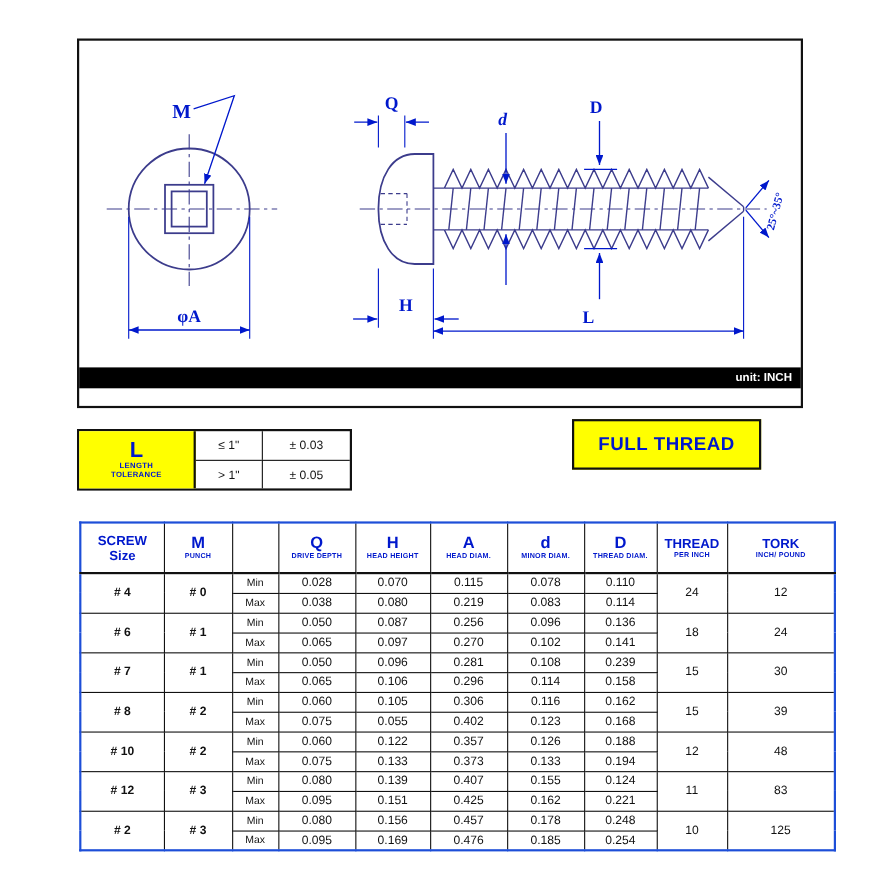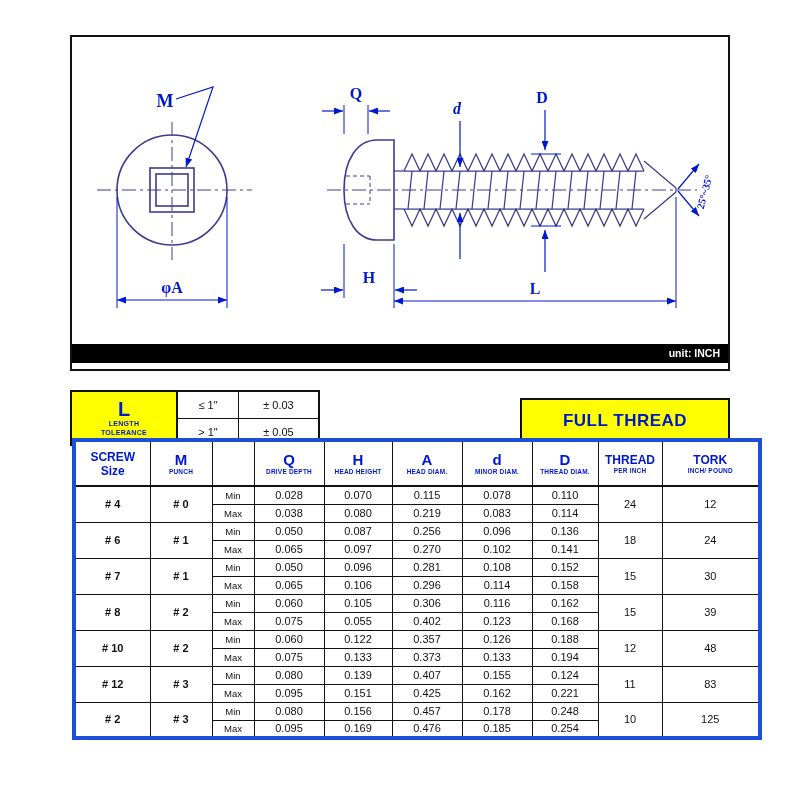--- a/index.html
+++ b/index.html
@@ -2,21 +2,21 @@
 <html><head>
 <meta charset="utf-8">
 <style>
   *{margin:0;padding:0;box-sizing:border-box}
   html,body{width:800px;height:800px;background:#fff;overflow:hidden}
   body{font-family:"Liberation Sans",sans-serif;position:relative;color:#111}
 
   
   #draw-box{position:absolute;left:70px;top:35px;width:660px;height:336px;border:2px solid #111;background:#fff}
   #draw-svg{display:block;width:656px;height:313px}
-  #unit-strip{position:absolute;left:0;right:0;bottom:6px;height:19px;background:#000;color:#fff;
+  #unit-strip{position:absolute;left:0;right:0;bottom:16px;height:19px;background:#000;color:#fff;
     font-size:10.5px;font-weight:bold;text-align:right;line-height:19px;padding-right:8px}
 
   #draw-svg text{font-family:"Liberation Serif",serif;fill:#0018cc;font-weight:bold}
   .geo{stroke:#3c3c8c;stroke-width:1.6;fill:none}
   #thread-group path{stroke:#3c3c8c;stroke-width:1.25;fill:none}
   .geo2{stroke:#3c3c8c;stroke-width:1.25;fill:none}
   .cl{stroke:#3c3c8c;stroke-width:1;stroke-dasharray:14 4 3 4}
   .hid line{stroke:#3c3c8c;stroke-width:1;stroke-dasharray:4 3}
   .dim{stroke:#0018cc;stroke-width:1.2;fill:none}
   .ext{stroke:#0018cc;stroke-width:1}
@@ -25,25 +25,25 @@
   #tol{position:absolute;left:70px;top:390px;width:250px;height:56px;display:flex;border:2px solid #111;background:#fff}
   #tol-left{width:106px;background:#ffff00;border-right:2px solid #111;display:flex;flex-direction:column;align-items:center;justify-content:center;gap:1px}
   #tol-sym{color:#0018cc;font-weight:bold;font-size:20px;line-height:20px}
   .tol-cap{font-size:7px;font-weight:bold;color:#0018cc;line-height:8px;letter-spacing:.3px}
   #tol-grid{flex:1;display:grid;grid-template-columns:60px 1fr;grid-auto-rows:1fr;font-size:11px}
   #tol-grid .tcell{display:flex;align-items:center;justify-content:center;border-left:1px solid #111}
   #tol-grid .tcell.c1{border-left:none}
   #tol-grid .tcell.r2{border-top:1px solid #111}
 
   
-  #full-thread{position:absolute;left:520px;top:398px;width:210px;height:46px;background:#ffff00;border:2px solid #111;
+  #full-thread{position:absolute;left:520px;top:381px;width:172px;height:46px;background:#ffff00;border:2px solid #111;
     display:flex;align-items:center;justify-content:center;color:#0018cc;font-weight:bold;font-size:17px;letter-spacing:.5px}
 
   
-  #spec{position:absolute;left:72px;top:438px;border-collapse:collapse;table-layout:fixed;width:686px;border:4px solid #1d4ed8}
+  #spec{position:absolute;left:72px;top:474px;border-collapse:collapse;table-layout:fixed;width:686px;border:2px solid #1d4ed8}
   #spec th,#spec td{border:1px solid #111;text-align:center;vertical-align:middle;overflow:hidden;background:#fff}
   #spec thead tr{height:46px}
   #spec tbody tr{height:18px}
   #spec thead th{border-bottom:2px solid #111;font-weight:bold}
   th.yel{background:#ffff00}
   .h-big{font-size:15px;line-height:16px;color:#0018cc;font-weight:bold}
   .h-mid{font-size:12px;line-height:14px;color:#0018cc;font-weight:bold}
   .h-sm{font-size:6.5px;line-height:8px;color:#0018cc;font-weight:bold;letter-spacing:.2px}
   td.size,td.punch{font-weight:bold;font-size:11px}
   td.mm{font-size:9.5px}
@@ -259,21 +259,21 @@
     </tr>
 
     <tr class="gs">
       <td class="size" rowspan="2"># 7</td>
       <td class="punch" rowspan="2"># 1</td>
       <td class="mm">Min</td>
       <td class="val">0.050</td>
       <td class="val">0.096</td>
       <td class="val">0.281</td>
       <td class="val">0.108</td>
-      <td class="val">0.152</td>
+      <td class="val">0.239</td>
       <td class="span2" rowspan="2">15</td>
       <td class="span2" rowspan="2">30</td>
     </tr>
     <tr>
       <td class="mm">Max</td>
       <td class="val">0.065</td>
       <td class="val">0.106</td>
       <td class="val">0.296</td>
       <td class="val">0.114</td>
       <td class="val">0.158</td>

